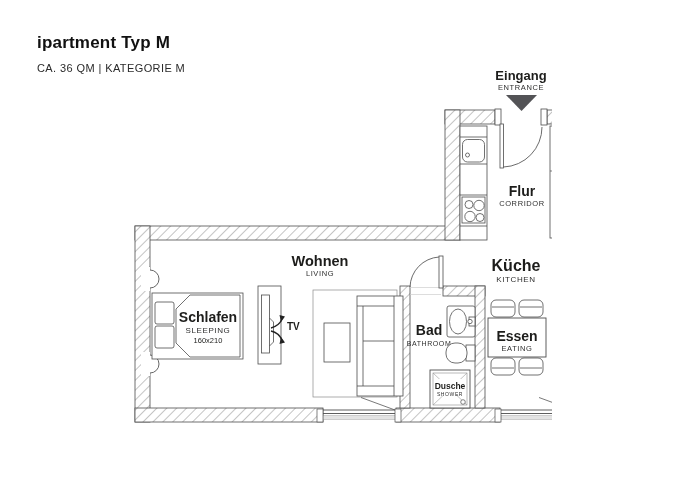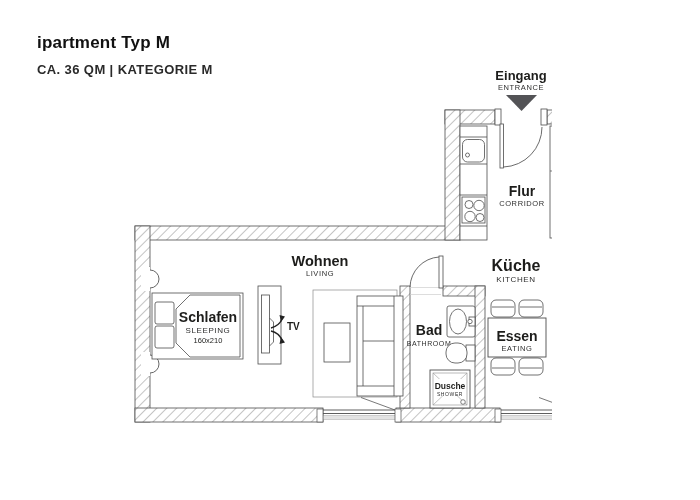--- a/index.html
+++ b/index.html
@@ -1,20 +1,20 @@
 <!DOCTYPE html>
 <html><head>
 <meta charset="utf-8">
 <style>
   html,body{margin:0;padding:0;background:#fff;}
   .page{position:relative;width:552px;height:500px;background:#ffffff;overflow:hidden;
         font-family:"Liberation Sans", sans-serif;color:#1d1d1b;}
   .header{position:absolute;left:37px;top:33px;}
   .header h1{margin:0 0 9px 0;font-size:17px;font-weight:bold;letter-spacing:0.2px;color:#111;}
-  .header .sub{font-size:13px;font-weight:bold;letter-spacing:0.4px;color:#2a2a2a;margin-top:3px;}
+  .header .sub{font-size:11px;font-weight:normal;letter-spacing:0.4px;color:#2a2a2a;margin-top:3px;}
   svg text{font-family:"Liberation Sans", sans-serif;fill:#1d1d1b;}
   .room-de{font-weight:bold;}
   .room-en{letter-spacing:0.6px;fill:#2e2e2e;}
 </style>
 </head>
 <body>
 
 <div class="page">
 
   <div class="header">

